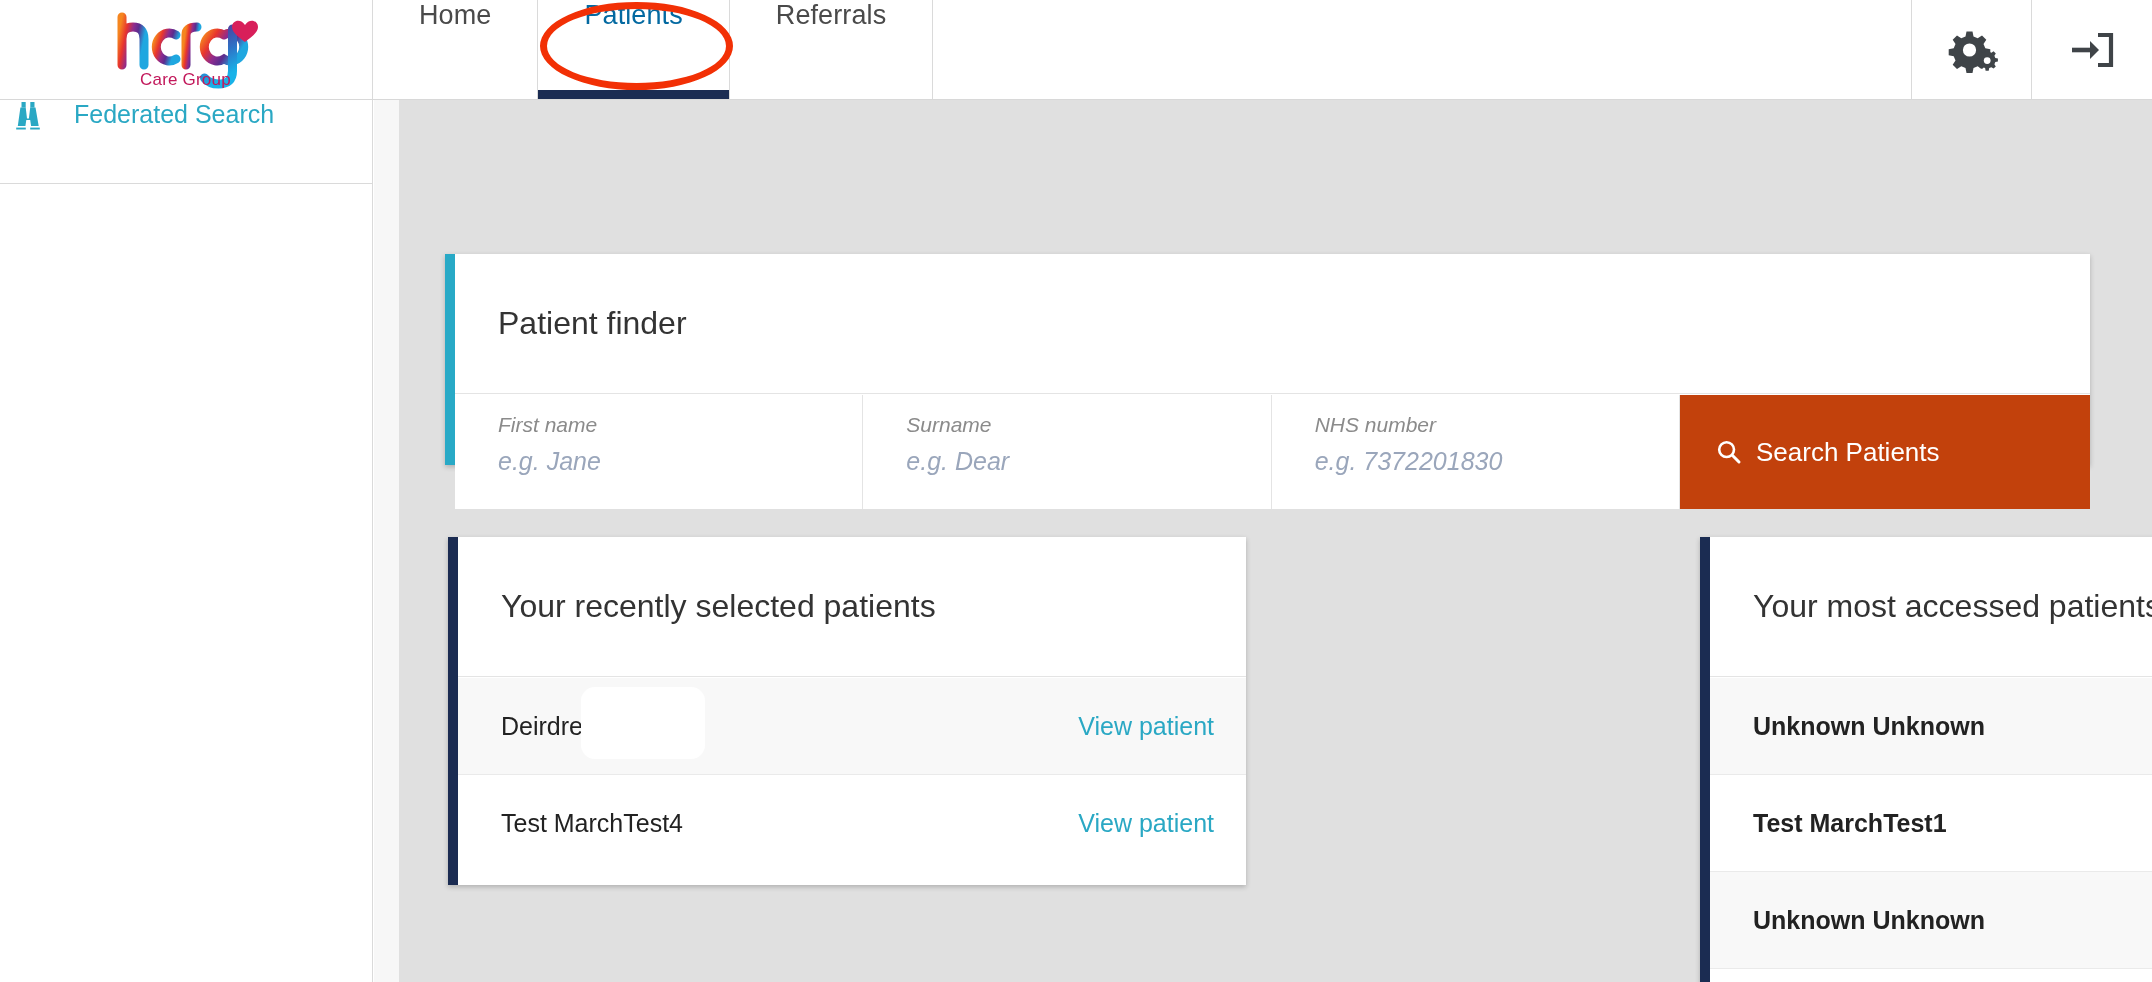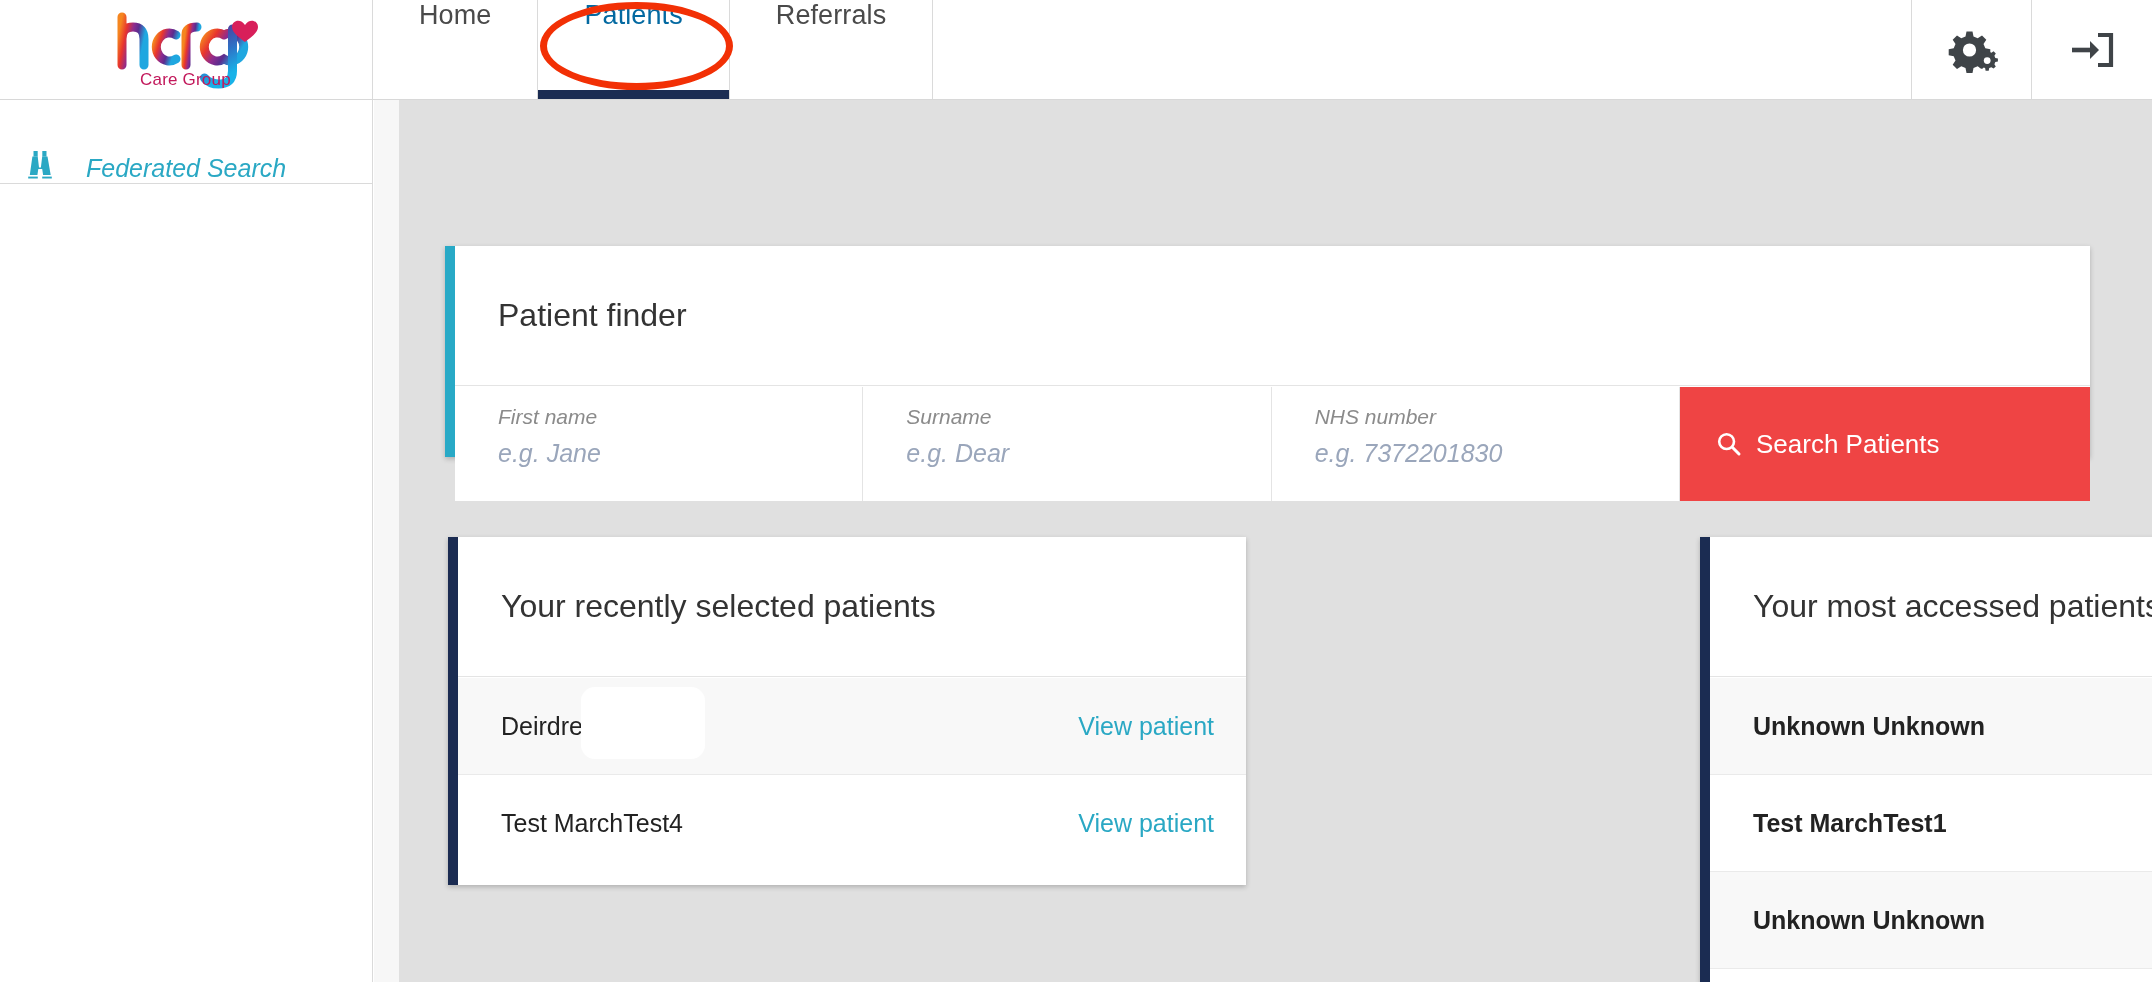--- a/index.html
+++ b/index.html
@@ -105,25 +105,24 @@
     position: absolute;
     top: 100px; left: 0;
     width: 373px;
     height: 882px;
     background: #ffffff;
     border-right: 1px solid #dadada;
   }
   .side-item {
     height: 84px;
     display: flex;
-    align-items: flex-end;
-    padding-left: 12px;
+    align-items: flex-start;
+    padding-left: 0;
     border-bottom: 1px solid #dadada;
     cursor: pointer;
-    font-style: italic;
   }
   .side-icon {
     width: 56px;
     display: flex;
     align-items: center;
     justify-content: center;
     flex: 0 0 56px;
   }
   .side-label {
     font-size: 25px;
@@ -176,21 +175,21 @@
   }
   .card-title {
     font-size: 32px;
     color: #333333;
     font-weight: 400;
   }
 
   
   #patient-finder {
     left: 45px;
-    top: 146px;
+    top: 154px;
     width: 1645px;
     height: 211px;
   }
   .finder-row {
     position: absolute;
     left: 10px; right: 0;
     top: 141px;
     height: 114px;
     display: flex;
     align-items: stretch;
@@ -210,21 +209,21 @@
     font-size: 21px;
     color: #8b8b8b;
     margin-bottom: 10px;
   }
   .field-value {
     font-size: 25px;
     color: #9aa6bb;
   }
   .search-btn {
     flex: 0 0 410px;
-    background: #ef4444;
+    background: #c2410c;
     display: flex;
     align-items: center;
     justify-content: flex-start;
     padding-left: 36px;
     cursor: default;
   }
   .search-btn svg { display: block; margin-right: 14px; }
   .search-btn-label {
     font-size: 26px;
     color: #ffffff;

